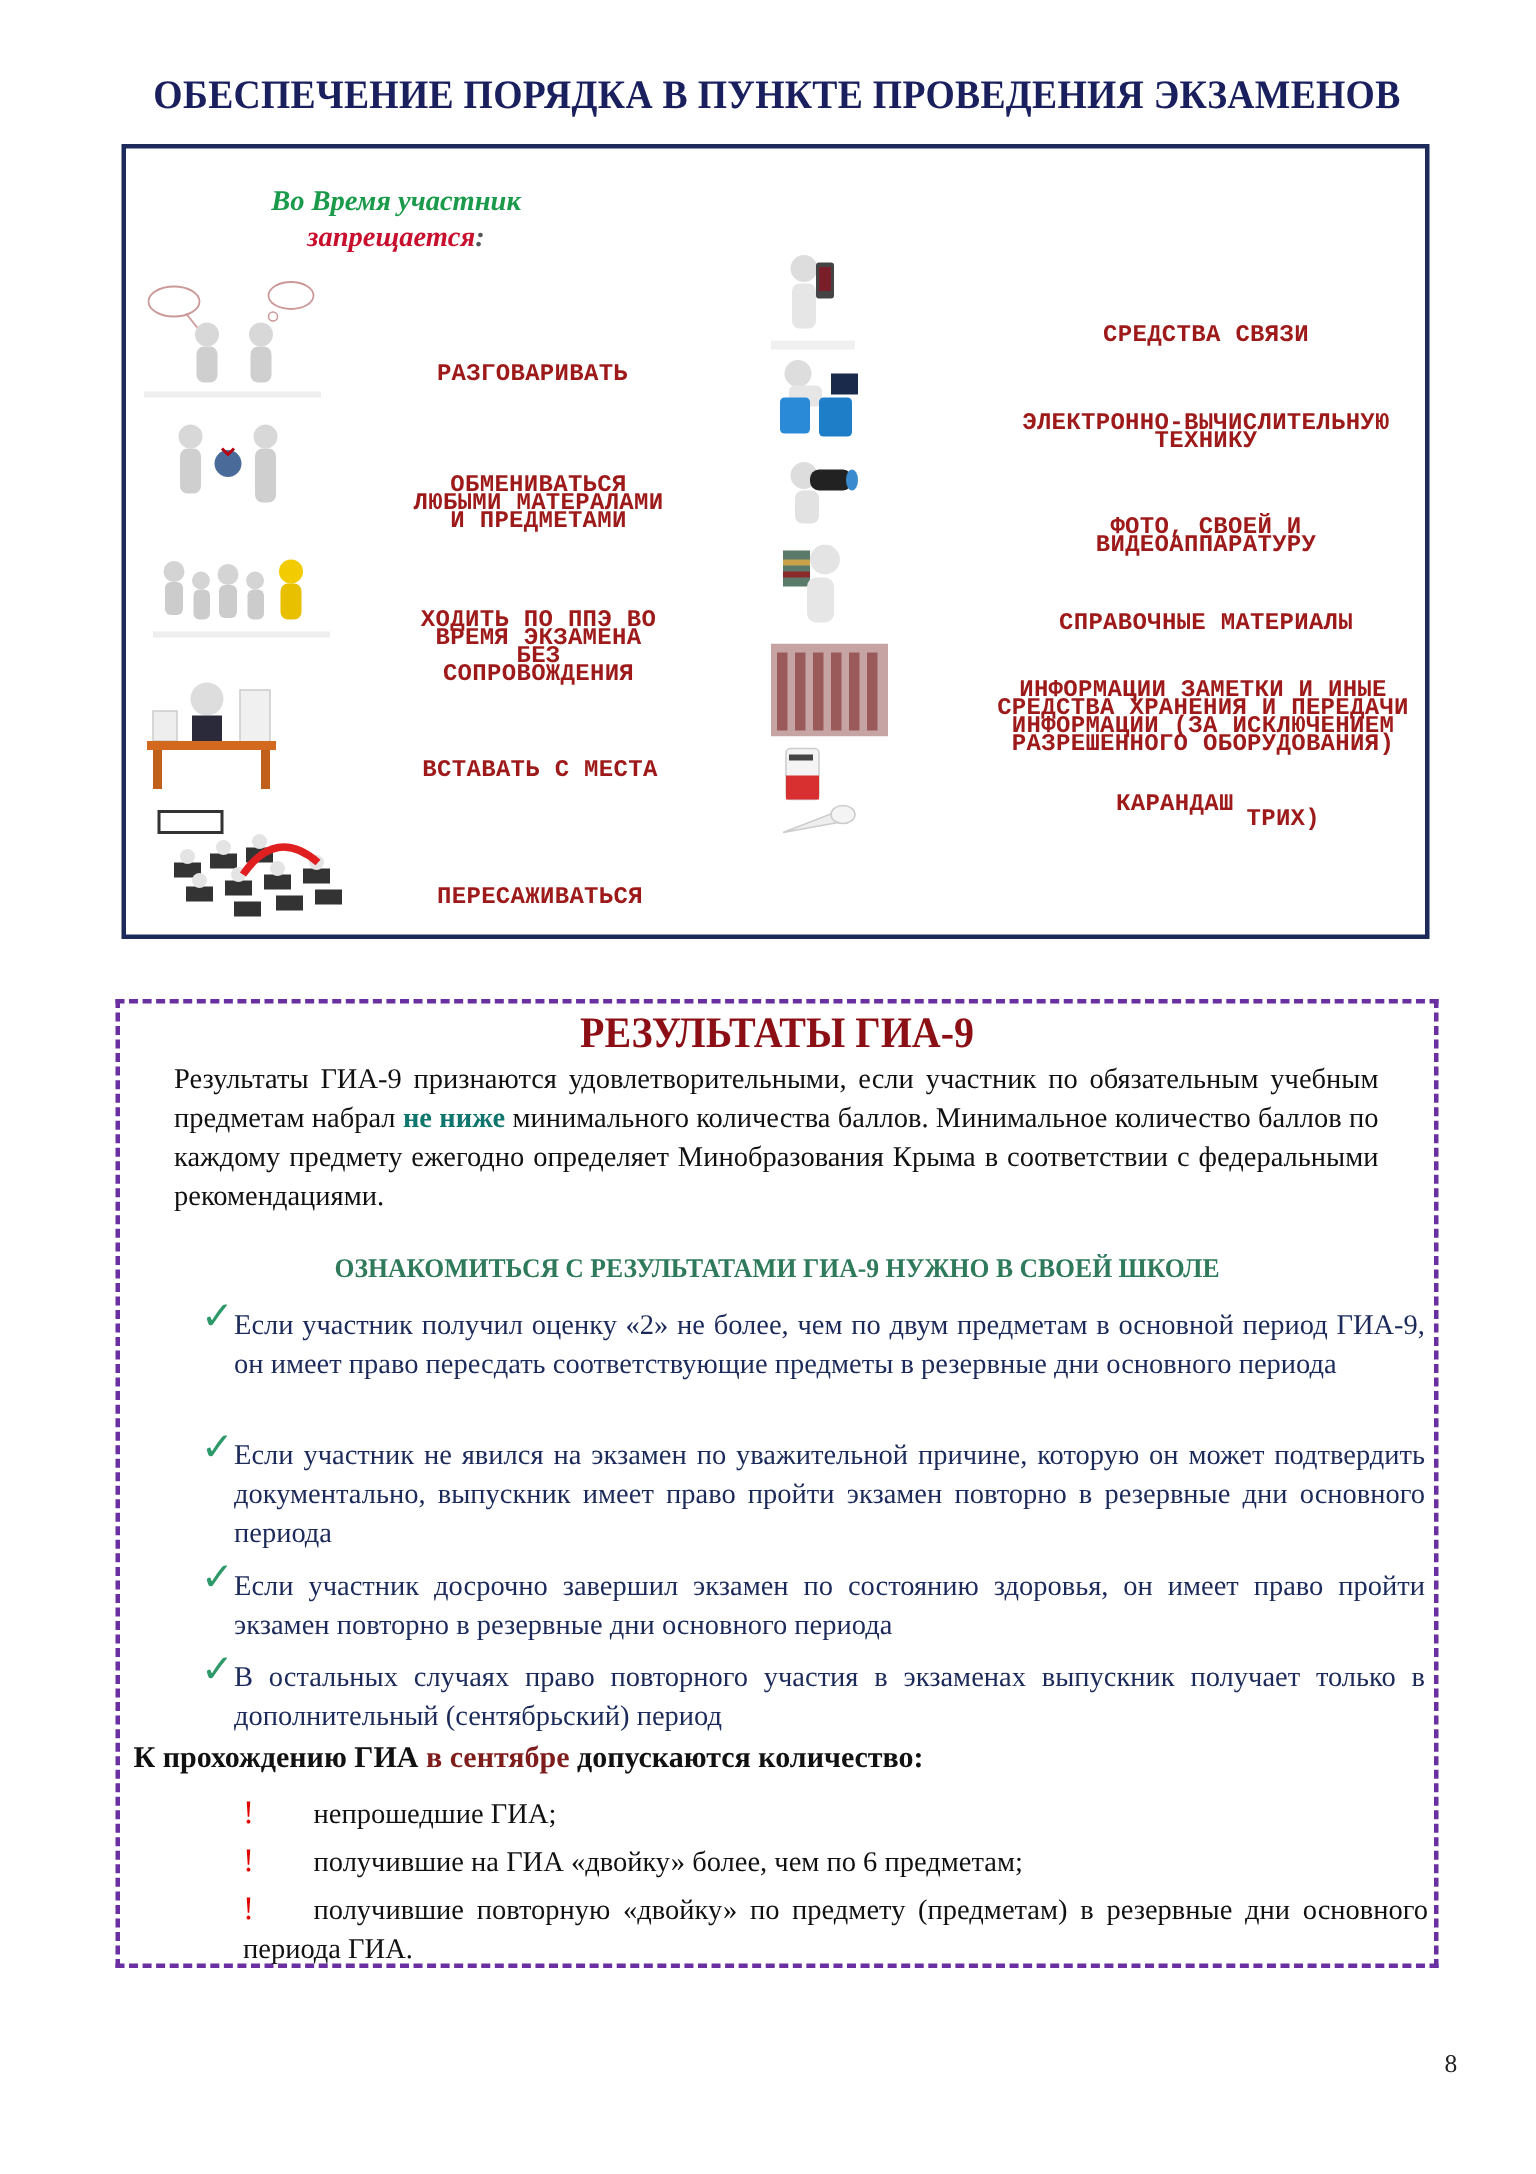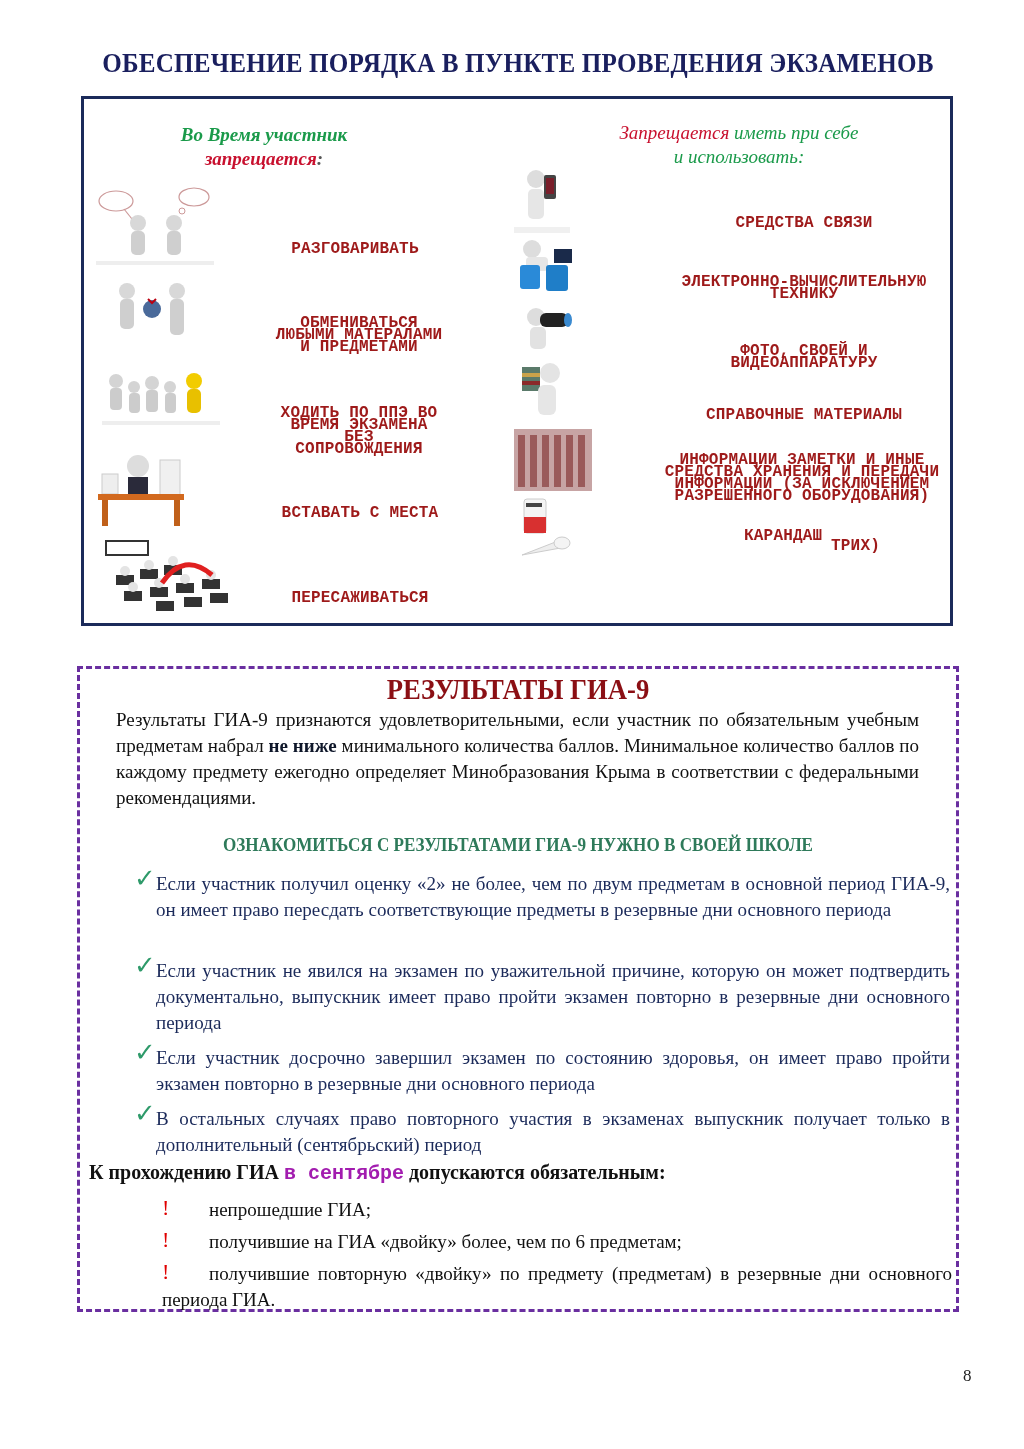--- a/index.html
+++ b/index.html
@@ -39,60 +39,56 @@
   }
   .results-title {
     position: absolute; left: 0; top: 4px; width: 100%; text-align: center;
     font-family: "Liberation Serif", serif; font-weight: bold; font-size: 29px; color: #8b0f14;
     transform: scaleX(0.92);
   }
   .intro {
     position: absolute; left: 36px; top: 38px; width: 803px;
     font-size: 19px; line-height: 26px; color: #111; text-align: justify;
   }
-  .intro .hl { color: #0f172a; font-weight: bold; }
+  .intro .hl { color: #0f766e; font-weight: bold; }
   .school-note {
     position: absolute; left: 0; top: 166px; width: 100%; text-align: center;
     font-weight: bold; font-size: 18px; color: #2e7a5a; transform: scaleX(0.95);
   }
   .cond {
     position: absolute; left: 54px; width: 816px;
     font-size: 19px; line-height: 26px; color: #1b2a5a; text-align: justify;
   }
   .cond .check {
     position: absolute; left: 0; top: -6px; color: #2e9a6a; font-size: 26px; font-family: "DejaVu Sans", sans-serif;
   }
   .cond .text { margin-left: 22px; display: block; }
   .sept {
     position: absolute; left: 9px; top: 492px; font-weight: bold; font-size: 20px; color: #111;
   }
-  .sept .red { color: #a21caf; font-family: Liberation Mono, monospace; }
+  .sept .red { color: #7f1d1d; }
   .adm {
     position: absolute; left: 82px; width: 790px; font-size: 19px; line-height: 26px; color: #111; text-align: justify;
   }
   .adm .bang { color: #e00000; font-size: 22px; position: absolute; left: 0; top: -2px; }
   .adm .text { display: block; text-indent: 47px; }
 
   .page-number {
     position: absolute; left: 963px; top: 1366px; font-size: 17px; color: #222;
   }
 </style>
 </head>
 <body>
 
 <div class="page-title">ОБЕСПЕЧЕНИЕ ПОРЯДКА В ПУНКТЕ ПРОВЕДЕНИЯ ЭКЗАМЕНОВ</div>
 
 <div class="poster">
   <div class="heading heading-left">
     <div class="green">Во Время участник</div>
     <div><span class="red">запрещается</span><span style="color:#555">:</span></div>
-  </div>
-  <div class="heading heading-right" style="font-weight:normal">
-    <div><span class="red">Запрещается</span><span class="green"> иметь при себе</span></div>
-    <div class="green">и использовать:</div>
   </div>
 
   <svg class="pic" style="left:10px;top:86px" width="122" height="82">
     <ellipse cx="22" cy="16" rx="17" ry="10" fill="#fff" stroke="#c99" stroke-width="1.2"></ellipse>
     <path d="M30 24 L38 34" stroke="#c99" stroke-width="1.2"></path>
     <ellipse cx="100" cy="12" rx="15" ry="9" fill="#fff" stroke="#c99" stroke-width="1.2"></ellipse>
     <circle cx="88" cy="26" r="3" fill="#fff" stroke="#c99"></circle>
     <circle cx="44" cy="38" r="8" fill="#d8d8d8"></circle>
       <rect x="37" y="46" width="14" height="24" rx="5" fill="#cfcfcf"></rect>
     <circle cx="80" cy="38" r="8" fill="#d8d8d8"></circle>
@@ -231,21 +227,21 @@
   </div>
   <div class="cond" style="top:376px">
     <span class="check">✓</span>
     <span class="text">Если участник досрочно завершил экзамен по состоянию здоровья, он имеет право пройти экзамен повторно в резервные дни основного периода</span>
   </div>
   <div class="cond" style="top:437px">
     <span class="check">✓</span>
     <span class="text">В остальных случаях право повторного участия в экзаменах выпускник получает только в дополнительный (сентябрьский) период</span>
   </div>
 
-  <div class="sept"><span>К прохождению ГИА </span><span class="red">в сентябре</span><span> допускаются обязательным:</span></div>
+  <div class="sept"><span>К прохождению ГИА </span><span class="red">в сентябре</span><span> допускаются количество:</span></div>
 
   <div class="adm" style="top:528px">
     <span class="bang">!</span>
     <span class="text">непрошедшие ГИА;</span>
   </div>
   <div class="adm" style="top:560px">
     <span class="bang">!</span>
     <span class="text">получившие на ГИА «двойку» более, чем по 6 предметам;</span>
   </div>
   <div class="adm" style="top:592px">

